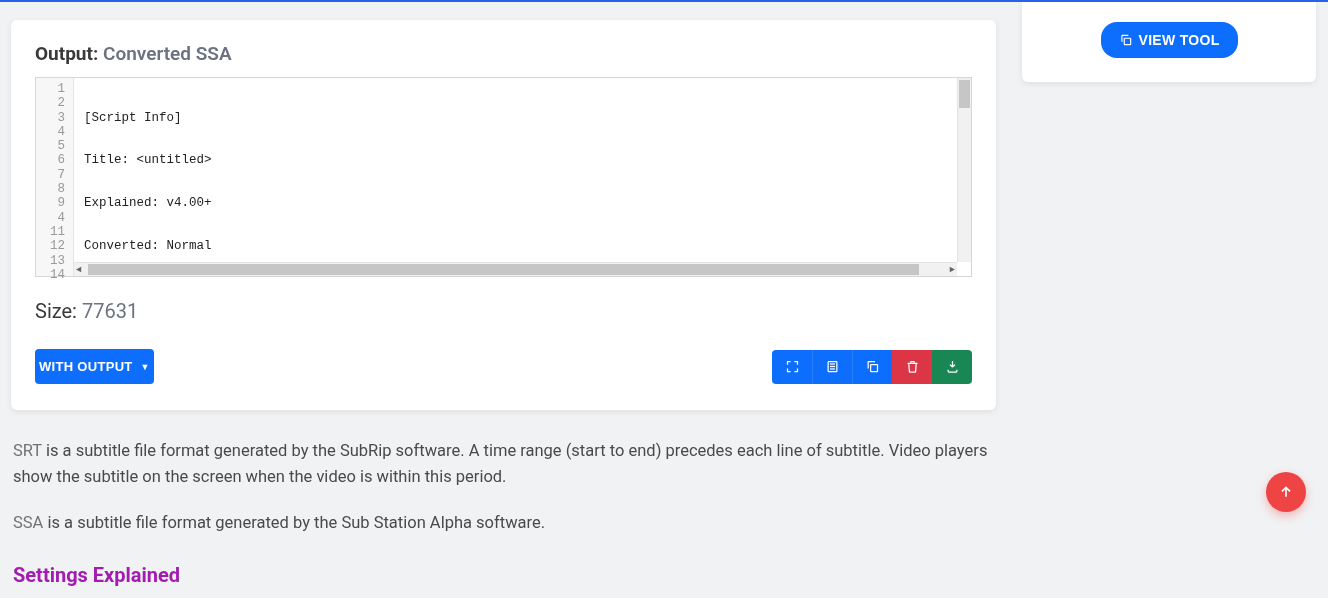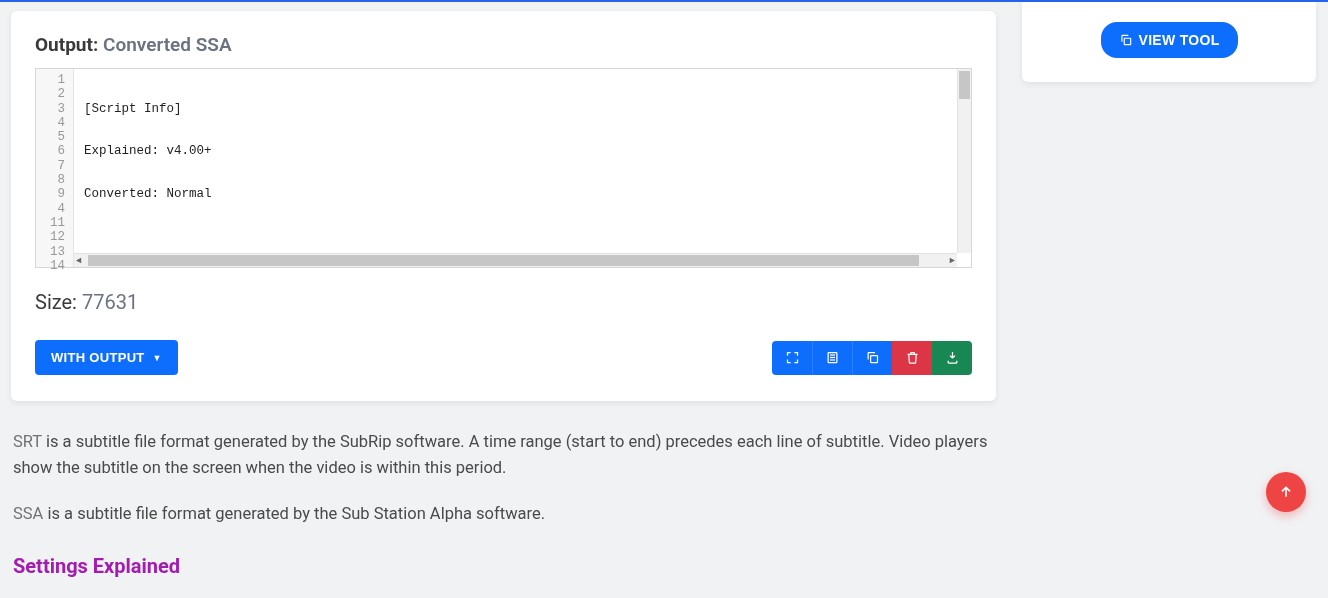--- a/index.html
+++ b/index.html
@@ -9,21 +9,21 @@
       color: #333;
       width: 1328px;
       height: 598px;
       overflow: hidden;
       position: relative;
       border-top: 2px solid #2563eb;
     }
     .main-col {
       position: absolute;
       left: 11px;
-      top: 9px;
+      top: 18px;
       width: 985px;
     }
     .side-col {
       position: absolute;
       left: 1022px;
       top: 0;
       width: 294px;
     }
     .card {
       background: #fff;
@@ -124,21 +124,21 @@
       align-items: center;
     }
     .btn {
       display: inline-flex;
       align-items: center;
       justify-content: center;
       border: none;
       border-radius: 4px;
       font-size: 13px;
       font-weight: 600;
-      padding: 10px 16px;
+      padding: 10px 4px;
       cursor: pointer;
       color: #fff;
       letter-spacing: .3px;
     }
     .btn-primary { background: #0d6efd; }
     .btn-primary .caret { margin-left: 8px; font-size: 9px; }
     .btn-group { display: inline-flex; }
     .icon-btn {
       width: 40px; height: 34px;
       display: inline-flex; align-items:center; justify-content:center;
@@ -218,20 +218,21 @@
         <div>8</div>
         <div>9</div>
         <div>4</div>
         <div>11</div>
         <div>12</div>
         <div>13</div>
         <div>14</div>
       </div>
       <div class="code-area">
         <div class="line">[Script Info]</div>
+        <div class="line">Title: &lt;untitled&gt;</div>
         <div class="line">Explained: v4.00+</div>
         <div class="line">Converted: Normal</div>
         
         
         
         
         
         
         
         

